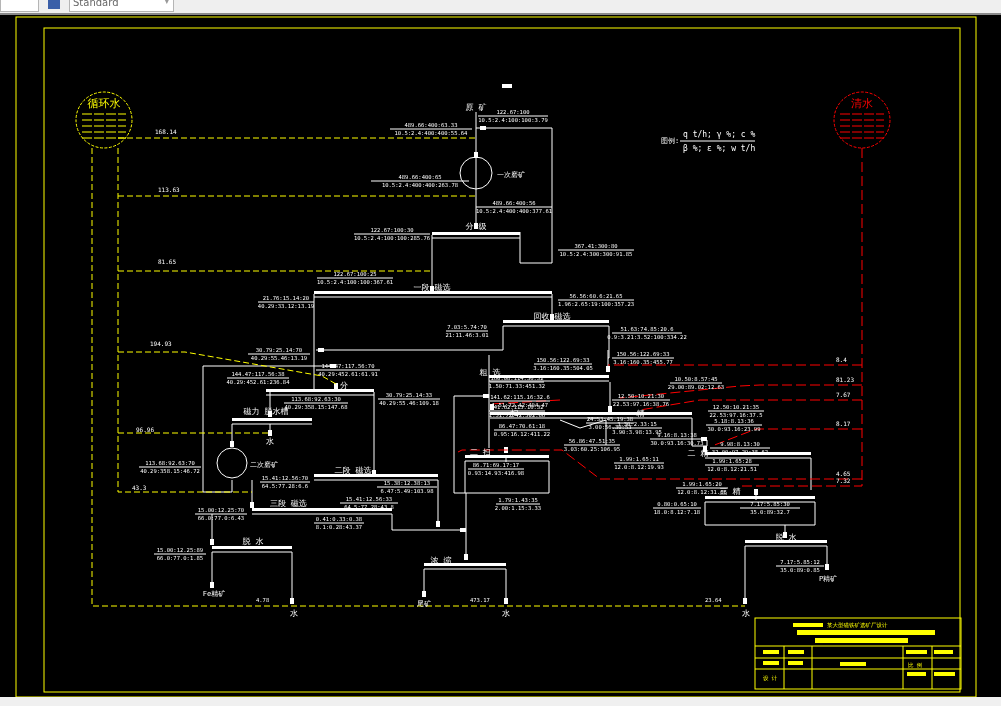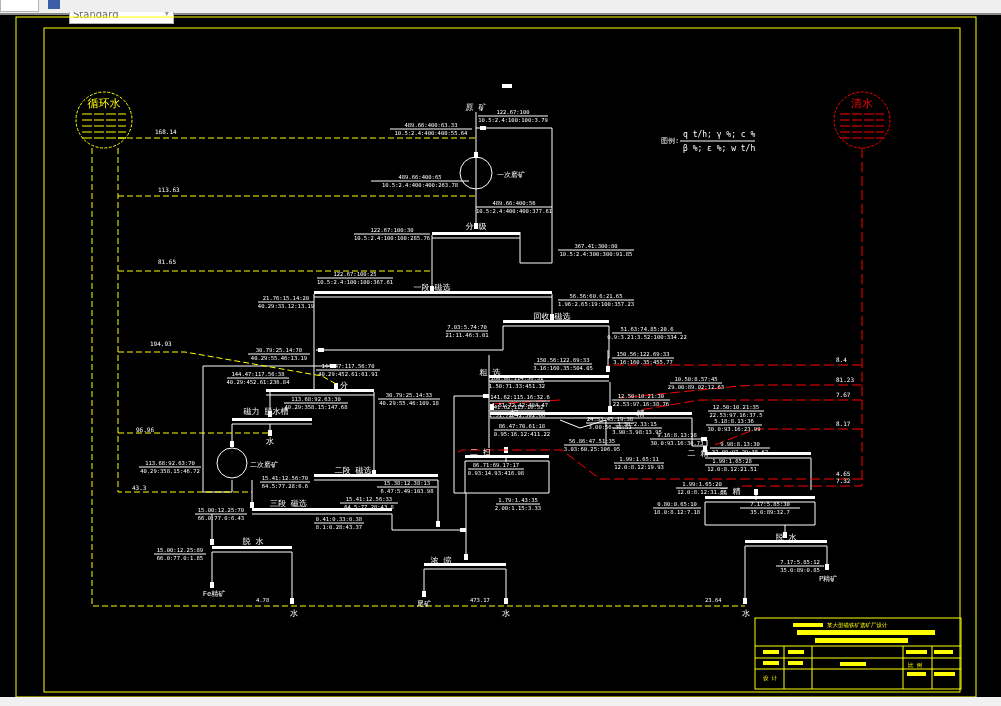--- a/index.html
+++ b/index.html
@@ -1,20 +1,20 @@
 <!DOCTYPE html>
 <html><head>
 <meta charset="utf-8">
 <style>
   html, body { margin:0; padding:0; background:#000; }
   body { width:1001px; height:706px; position:relative; overflow:hidden; font-family:"DejaVu Sans", sans-serif; }
   .toolbar { position:absolute; left:0; top:0; width:1001px; height:13px; background:#efefef; border-bottom:2px solid #8a8a8a; }
   .tb-combo1 { position:absolute; left:0; top:0; width:37px; height:11px; background:#fff; border:1px solid #b5b5b5; border-top:none; }
   .tb-icon { position:absolute; left:48px; top:0; width:12px; height:9px; background:#3a5fa8; }
-  .tb-combo2 { position:absolute; left:69px; top:0; width:100px; height:11px; background:#fff; border:1px solid #b5b5b5; border-top:none; font-size:10px; color:#666; line-height:6px; padding-left:3px; overflow:hidden;margin-top:12px; }
+  .tb-combo2 { position:absolute; left:69px; top:0; width:100px; height:11px; background:#fff; border:1px solid #b5b5b5; border-top:none; font-size:10px; color:#666; line-height:6px; padding-left:3px; overflow:hidden; }
   .tb-arrow { position:absolute; right:3px; top:-2px; font-size:8px; color:#999; }
   .statusbar { position:absolute; left:0; top:697px; width:1001px; height:9px; background:#f0f0f0; }
   svg text { font-family:"DejaVu Sans Mono", monospace; }
 </style>
 </head>
 <body>
 
 <div class="toolbar">
   <div class="tb-combo1"></div>
   <div class="tb-icon"></div>

